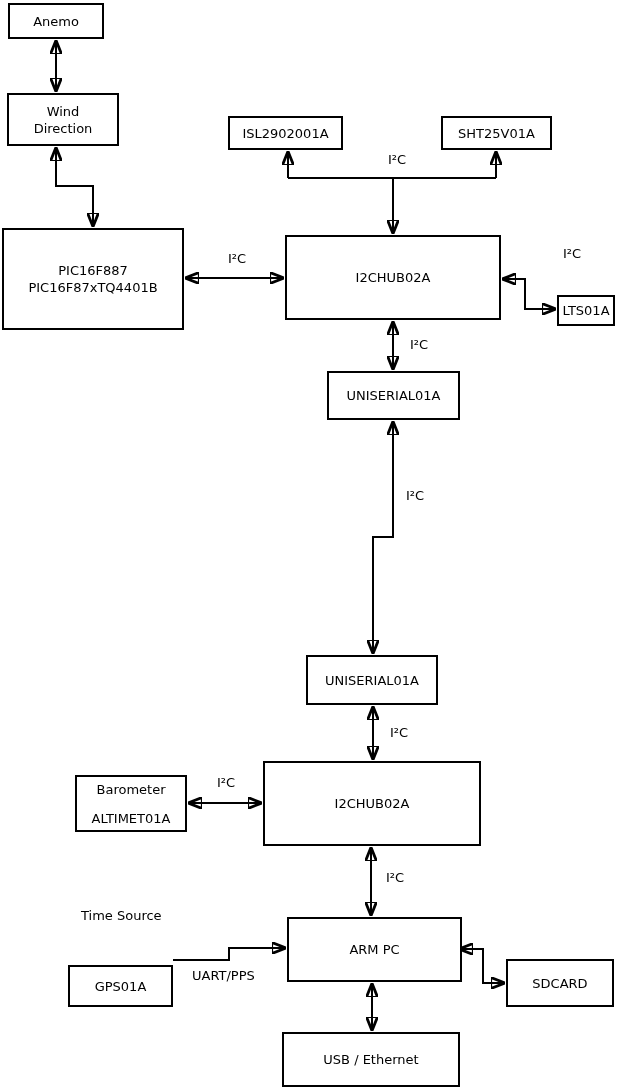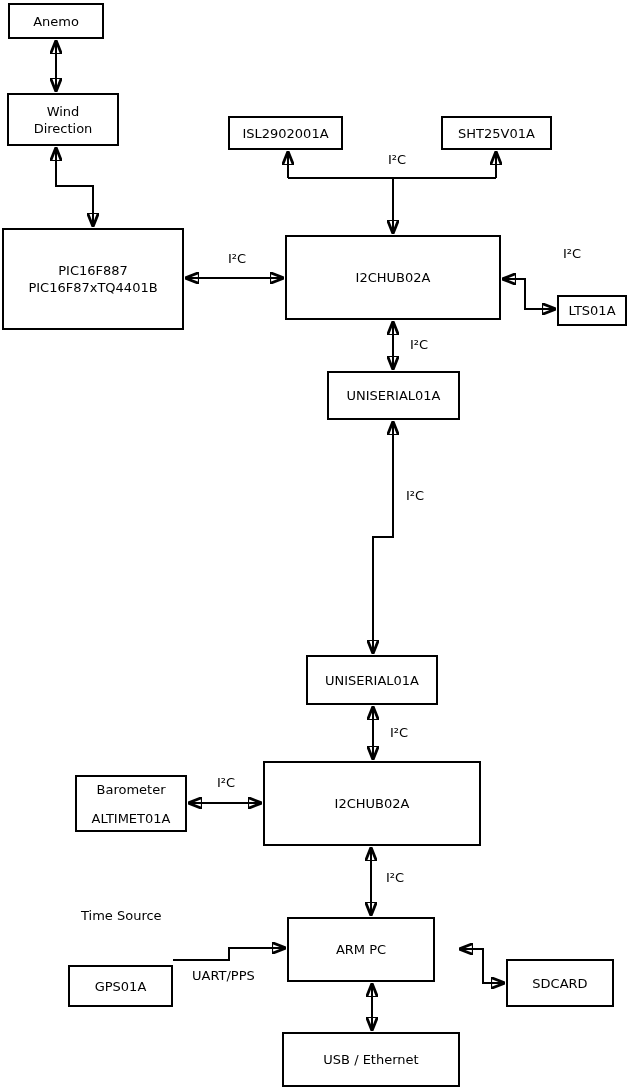--- a/index.html
+++ b/index.html
@@ -80,40 +80,40 @@
       </div>
       <div class="node" style="left: 228px; top: 116px; width: 115px; height: 34px;">
         <div class="node-line">ISL2902001A</div>
       </div>
       <div class="node" style="left: 441px; top: 116px; width: 111px; height: 34px;">
         <div class="node-line">SHT25V01A</div>
       </div>
       <div class="node" style="left: 285px; top: 235px; width: 216px; height: 85px;">
         <div class="node-line">I2CHUB02A</div>
       </div>
-      <div class="node" style="left: 557px; top: 295px; width: 70px; height: 31px;">
+      <div class="node" style="left: 557px; top: 295px; width: 58px; height: 31px;">
         <div class="node-line">LTS01A</div>
       </div>
       <div class="node" style="left: 327px; top: 371px; width: 133px; height: 49px;">
         <div class="node-line">UNISERIAL01A</div>
       </div>
       <div class="node" style="left: 306px; top: 655px; width: 132px; height: 50px;">
         <div class="node-line">UNISERIAL01A</div>
       </div>
       <div class="node" style="left: 263px; top: 761px; width: 218px; height: 85px;">
         <div class="node-line">I2CHUB02A</div>
       </div>
       <div class="node" style="left: 75px; top: 775px; width: 112px; height: 57px; gap: 12px;">
         <div class="node-line">Barometer</div>
         <div class="node-line">ALTIMET01A</div>
       </div>
       <div class="node" style="left: 68px; top: 937px; width: 105px; height: 42px; margin-top: 28px;">
         <div class="node-line">GPS01A</div>
       </div>
-      <div class="node" style="left: 287px; top: 917px; width: 148px; height: 65px;">
+      <div class="node" style="left: 287px; top: 917px; width: 175px; height: 65px;">
         <div class="node-line">ARM PC</div>
       </div>
       <div class="node" style="left: 506px; top: 959px; width: 108px; height: 48px;">
         <div class="node-line">SDCARD</div>
       </div>
       <div class="node" style="left: 282px; top: 1032px; width: 178px; height: 55px;">
         <div class="node-line">USB / Ethernet</div>
       </div>
     </div>
   <div>

